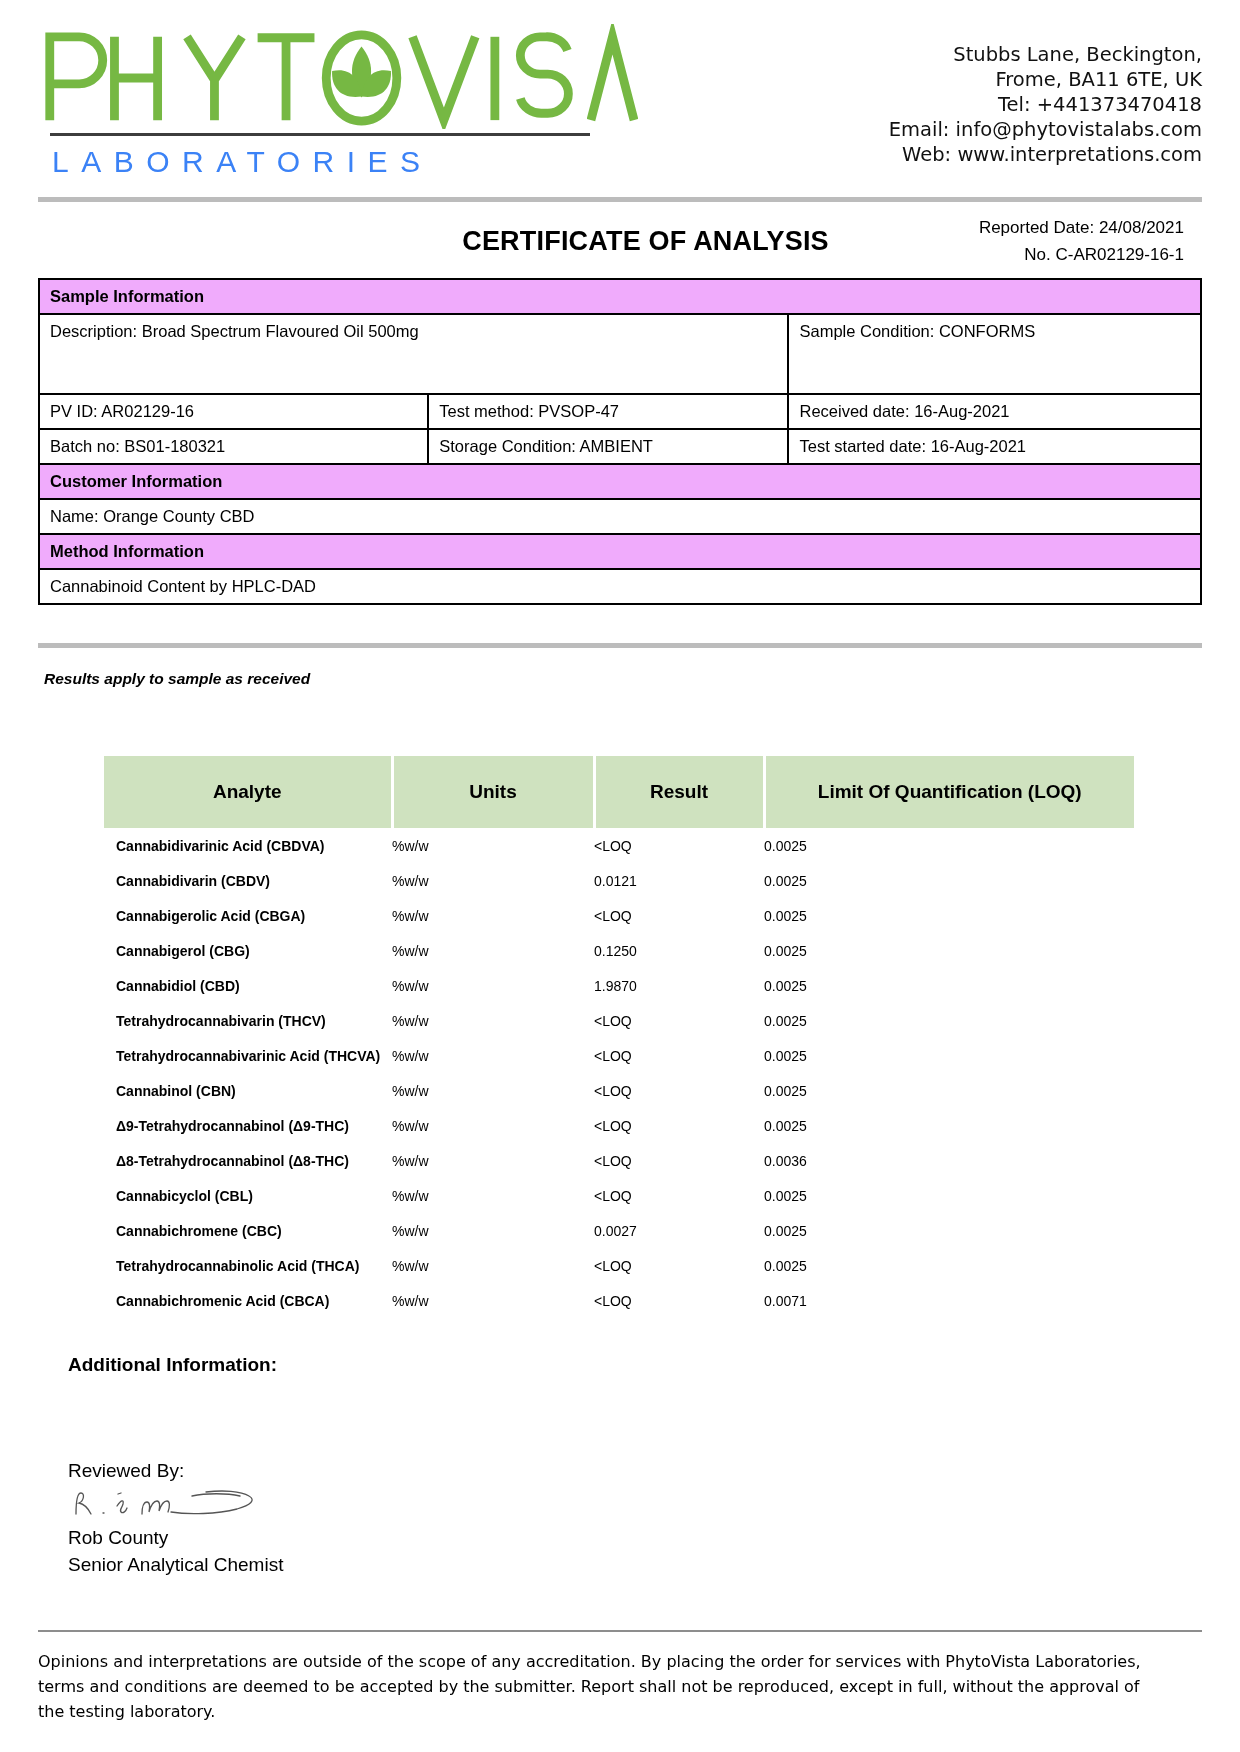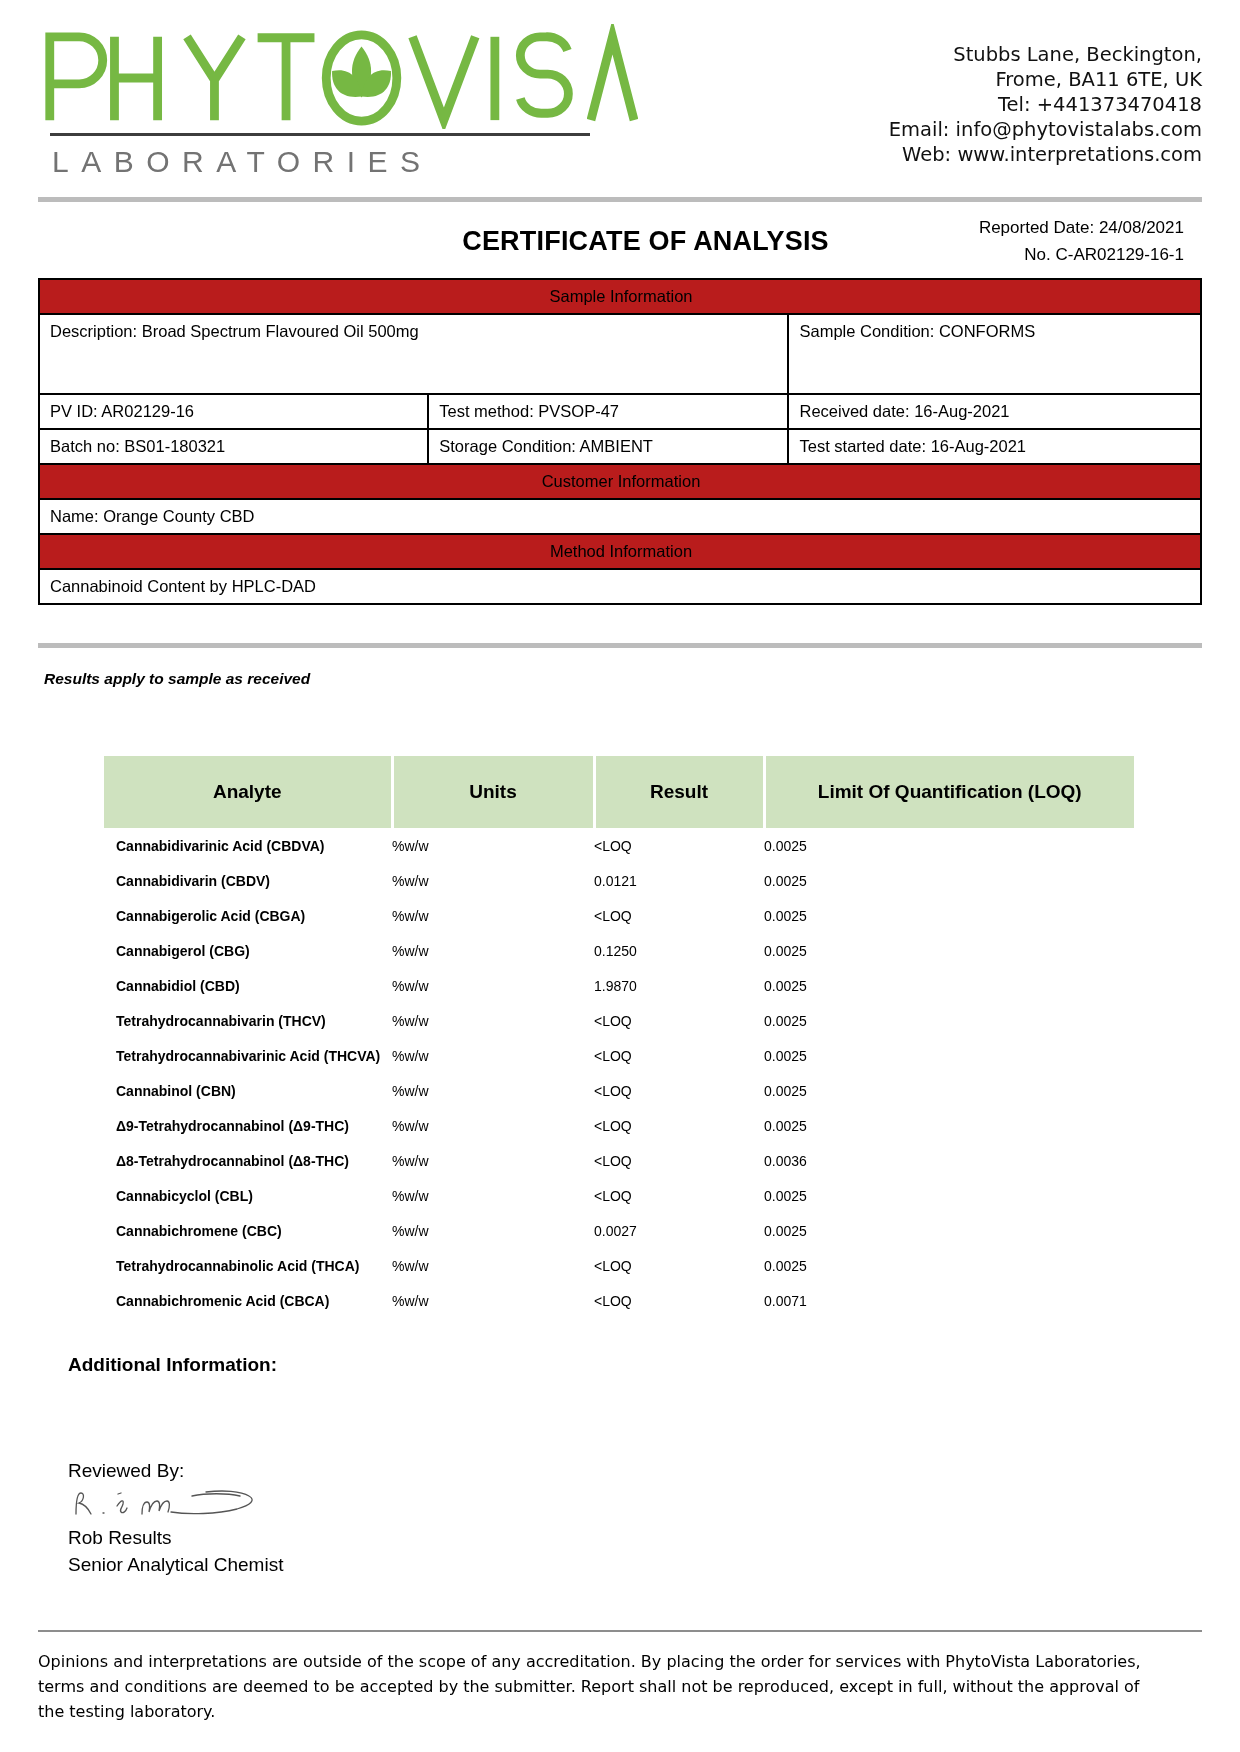--- a/index.html
+++ b/index.html
@@ -19,40 +19,40 @@
   .header { display: flex; align-items: flex-start; justify-content: space-between; padding-top: 24px; }
   .logo-block { width: 600px; }
   .logo-word { display: flex; align-items: center; font-family: "DejaVu Sans", sans-serif; }
   .logo-word svg { display: block; }
   .logo-rule { height: 3px; background: #3d3d3d; margin: 4px 8px 0 12px; width: 540px; }
   .logo-sub {
     margin: 9px 0 0 14px;
     font-family: "Liberation Sans", sans-serif;
     font-size: 30px;
     letter-spacing: 12.5px;
-    color: #737373;
+    color: #3b82f6;
     font-weight: 400;
   }
   .addr { text-align: right; font-size: 19.5px; line-height: 25px; color: #111; padding-top: 18px; font-family: "DejaVu Sans", sans-serif; }
 
   .hr-grey { height: 5px; background: #bcbcbc; margin: 18px 0 0 0; }
 
   
   .title-row { position: relative; height: 62px; margin-top: 10px; }
   .coa-title {
     position: absolute; left: 0; right: 9px; top: 14px;
     text-align: center; font-size: 27px; font-weight: bold; letter-spacing: .2px;
     padding-left: 60px;
   }
   .meta { position: absolute; right: 18px; top: 2px; text-align: right; font-size: 17px; line-height: 27px; }
 
   
   table.info { width: 100%; border-collapse: collapse; table-layout: fixed; }
   table.info td { border: 2px solid #000; font-size: 16.5px; padding: 7px 8px 7px 10px; vertical-align: top; }
-  td.band { background: #b91c1c; font-weight: normal; font-size: 17px; padding: 4px 8px 4px 18px; text-align: center; }
+  td.band { background: #f0abfc; font-weight: bold; font-size: 17px; padding: 4px 8px 4px 18px; }
   td.tall { height: 80px; }
   .info-wrap { margin-top: 4px; }
 
   .hr-grey2 { height: 5px; background: #bcbcbc; margin: 38px 0 0 0; }
 
   .note { font-size: 15.5px; font-style: italic; font-weight: bold; margin: 22px 0 0 6px; }
 
   
   .results { margin: 68px 0 0 66px; width: 1030px; border-collapse: collapse; table-layout: fixed; }
   .results thead th {
@@ -308,21 +308,21 @@
         <path d="M6 30 C6 18 7 9 11 9 C15 9 14 17 9 19 C14 20 18 24 21 30"></path>
         <path d="M33 29 l1 0"></path>
         <path d="M47 22 c4 -6 7 -7 6 -2 c-1 4 -4 6 -2 8 c2 2 5 -1 6 -4"></path>
         <path d="M48 10 l3 -1"></path>
         <path d="M72 30 c0 -8 2 -12 5 -12 c3 0 3 5 2 10 c2 -7 5 -11 8 -11 c3 0 3 5 2 10 c2 -6 5 -10 8 -10 c3 0 3 5 1 11"></path>
         <path d="M101 28 c18 3 46 2 66 -3 c14 -4 19 -9 12 -13 c-8 -5 -26 -6 -43 -4"></path>
         <path d="M122 12 c14 -3 35 -3 48 0"></path>
       </g>
     </svg>
   </div>
-  <div class="revname">Rob Results</div>
+  <div class="revname">Rob County</div>
   <div class="revname">Senior Analytical Chemist</div>
 
   <div class="foot-rule"></div>
   <div class="foot-text">
     <div>Opinions and interpretations are outside of the scope of any accreditation. By placing the order for services with PhytoVista Laboratories,</div>
     <div>terms and conditions are deemed to be accepted by the submitter. Report shall not be reproduced, except in full, without the approval of</div>
     <div>the testing laboratory.</div>
   </div>
 
 </div>

